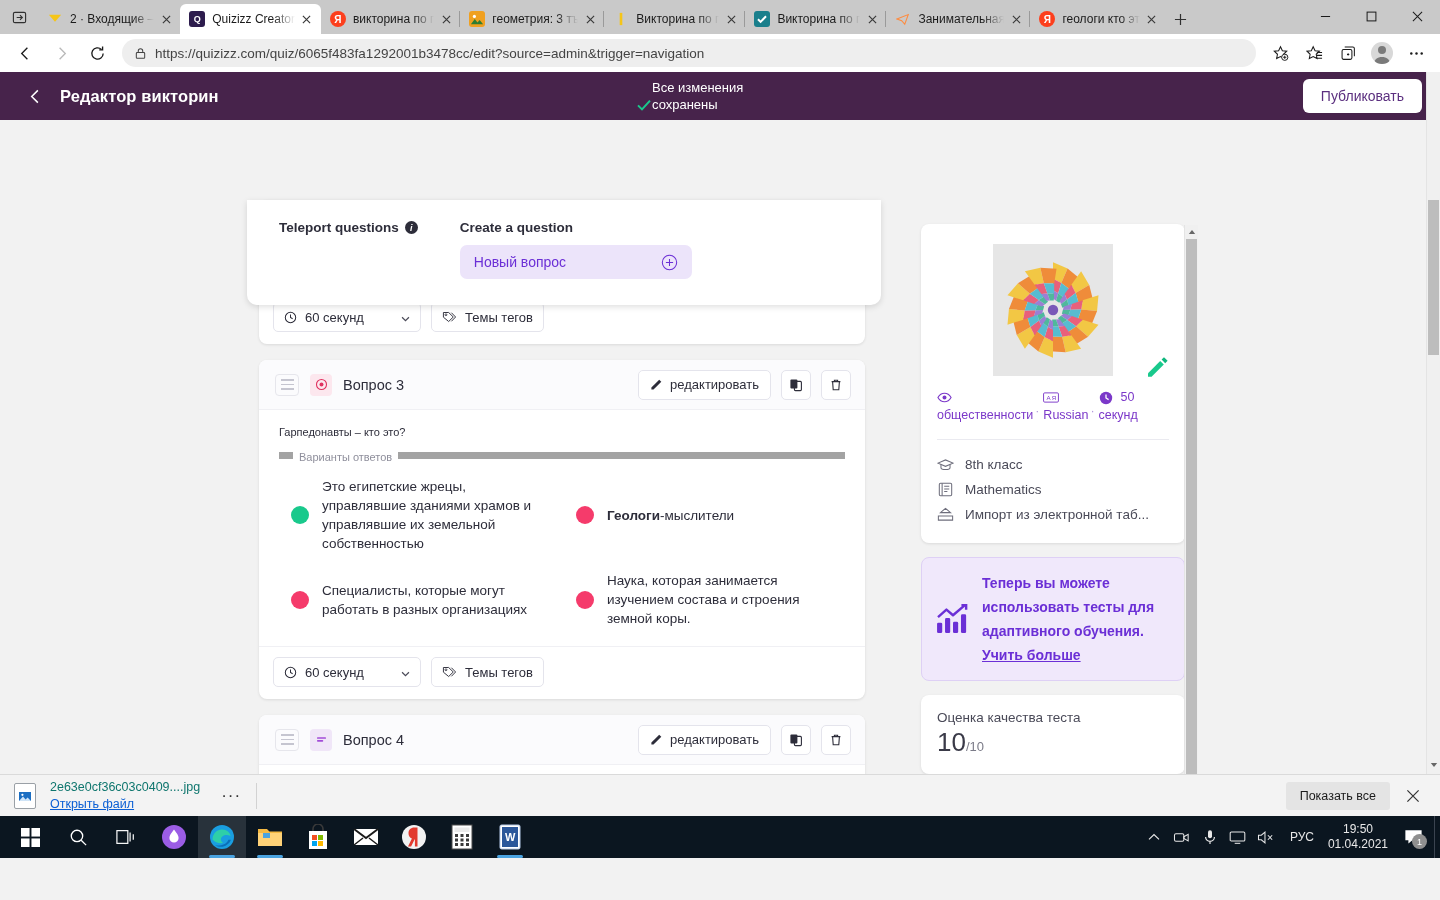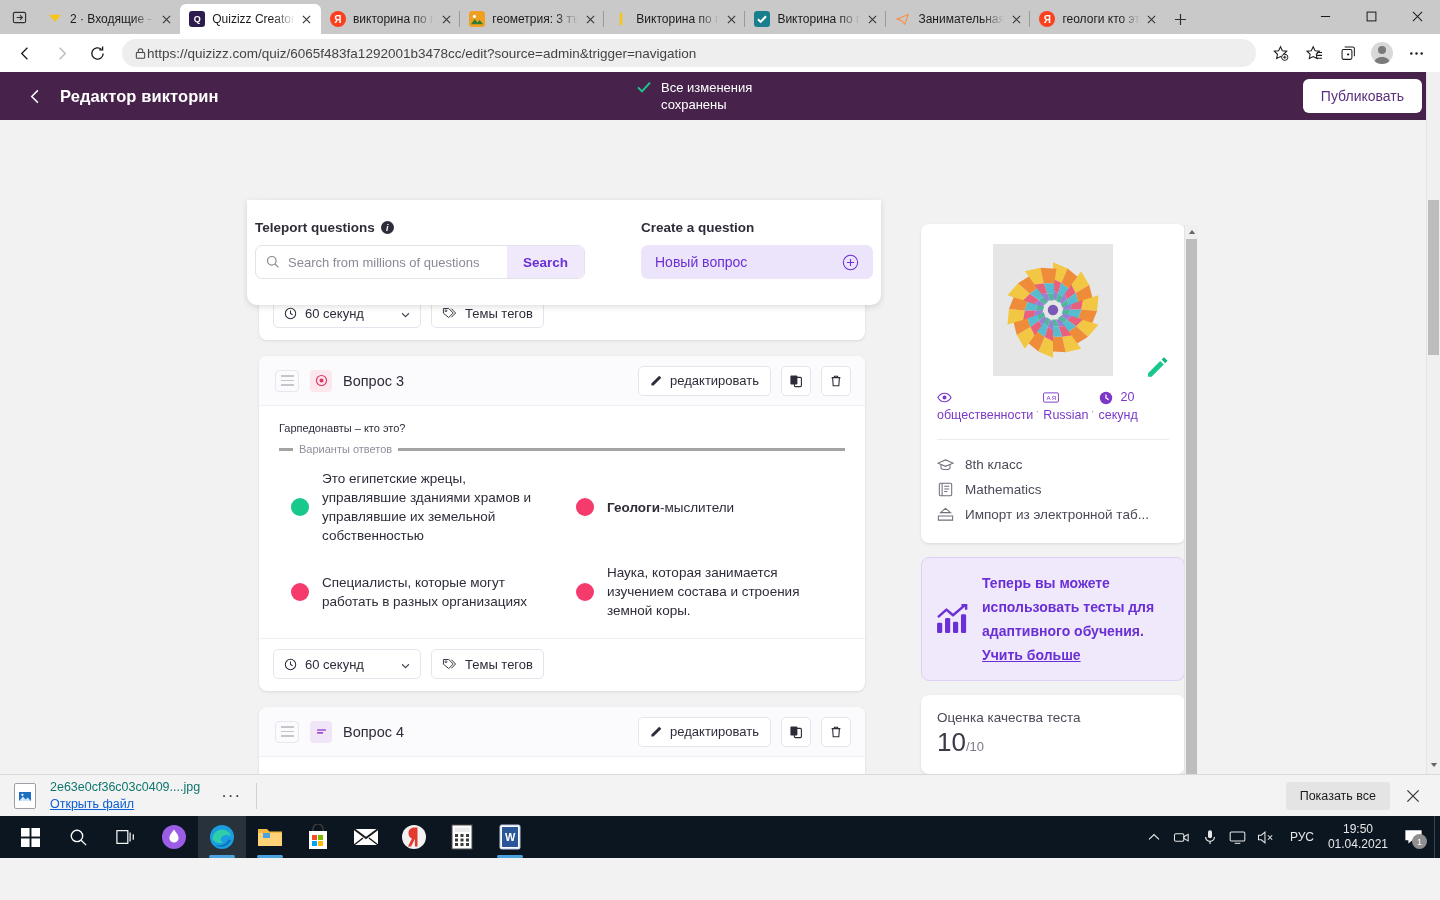--- a/index.html
+++ b/index.html
@@ -102,20 +102,21 @@
   .nav-btn.disabled { color: #b9b9b9; }
   .omnibox {
     flex: 1;
     height: 28px;
     margin: 0 6px;
     background: #eeeeee;
     border-radius: 14px;
     display: flex;
     align-items: center;
     padding: 0 10px;
+    gap: 8px;
   }
   .omnibox-url {
     font-size: 13.5px;
     color: #444;
     white-space: nowrap;
     overflow: hidden;
   }
   .tool-btn {
     width: 32px; height: 30px;
     display: flex; align-items: center; justify-content: center;
@@ -155,21 +156,21 @@
   .hdr-title {
     font-size: 16.5px;
     font-weight: bold;
     margin-left: 12px;
     letter-spacing: .1px;
   }
   .hdr-saved {
     position: absolute;
     left: 636px; top: 50%;
     transform: translateY(-50%);
-    display: flex; align-items: flex-start; gap: 9px;
+    display: flex; align-items: flex-end; 
   }
   .hdr-saved-text {
     font-size: 13px; line-height: 17px; color: #fff;
     max-width: 110px;
   }
   .publish-btn {
     margin-left: auto;
     background: #fff;
     color: #5b2f7f;
     border-radius: 6px;
@@ -185,24 +186,24 @@
   }
 
   
   .teleport-panel {
     position: absolute;
     left: 247px; top: 128px;
     width: 634px; height: 105px;
     background: #fff;
     border-radius: 0 0 10px 10px;
     box-shadow: 0 2px 6px rgba(0,0,0,.13);
-    padding: 20px 8px;
+    padding: 20px 32px;
     z-index: 6;
     display: flex;
-    gap: 56px;
+    gap: 42px;
   }
   .tp-col-label {
     font-size: 13.5px;
     color: #2d2d3a;
     font-weight: bold;
     margin-bottom: 10px;
     display: flex; align-items: center; gap: 6px;
   }
   .info-dot {
     width: 13px; height: 13px; border-radius: 50%;
@@ -314,21 +315,21 @@
     color: #2d2d3a;
   }
   .qcard-body { padding: 16px 20px 10px 20px; }
   .qtext {
     font-size: 11px;
     color: #2d2d3a;
     margin-bottom: 14px;
   }
   .fieldset-legend {
     position: relative;
-    border-top: 3px solid #a3a3a3;
+    border-top: 7px solid #a3a3a3;
     margin: 2px 0 14px 0;
     height: 1px;
   }
   .fieldset-legend span {
     position: absolute;
     top: -8px; left: 14px;
     background: #fff;
     padding: 0 6px;
     font-size: 11px;
     color: #8f8f9c;
@@ -1052,21 +1053,21 @@
                 </svg>
             </span>
             <span>Russian</span>
           </div>
           <div class="meta-item">
             <span class="meta-icon" style="gap:4px">
               <svg width="14" height="14" viewBox="0 0 14 14">
                   <circle cx="7" cy="7" r="6.2" fill="currentColor"></circle>
                   <path d="M7 3.4V7l2.6 1.6" fill="none" stroke="#fff" stroke-width="1.3"></path>
                 </svg>
-              <span style="margin-left:4px;font-size:12.5px">20</span>
+              <span style="margin-left:4px;font-size:12.5px">50</span>
             </span>
             <span>секунд</span>
           </div>
         </div>
         <div class="side-sep"></div>
         <div class="info-line">
           <span class="ic">
             <svg width="17" height="14" viewBox="0 0 18 14">
                 <path d="M1 5L9 1.6 17 5 9 8.4z" fill="none" stroke="currentColor" stroke-width="1.1"></path>
                 <path d="M4.2 6.5v3.3c0 1 2.1 2 4.8 2s4.8-1 4.8-2V6.5" fill="none" stroke="currentColor" stroke-width="1.1"></path>
@@ -1130,30 +1131,20 @@
 
     </div>
   </div>
 
   <div class="teleport-panel">
     <div>
       <div class="tp-col-label">
         <span>Teleport questions</span>
         <span class="info-dot">i</span>
       </div>
-      <div class="tp-search">
-        <span style="display:flex;color:#8a8a96">
-          <svg width="14" height="14" viewBox="0 0 15 15">
-              <circle cx="6.2" cy="6.2" r="4.6" fill="none" stroke="currentColor" stroke-width="1.3"></circle>
-              <path d="M9.7 9.7l3.6 3.6" stroke="currentColor" stroke-width="1.3"></path>
-            </svg>
-        </span>
-        <input type="text" placeholder="Search from millions of questions" style="">
-        <div class="tp-search-btn">Search</div>
-      </div>
     </div>
     <div>
       <div class="tp-col-label">Create a question</div>
       <div class="new-question-btn">
         <span>Новый вопрос</span>
         <span style="display:flex">
           <svg width="17" height="17" viewBox="0 0 18 18">
               <circle cx="9" cy="9" r="7.6" fill="none" stroke="currentColor" stroke-width="1.1"></circle>
               <path d="M9 5.2v7.6M5.2 9h7.6" stroke="currentColor" stroke-width="1.1"></path>
             </svg>

